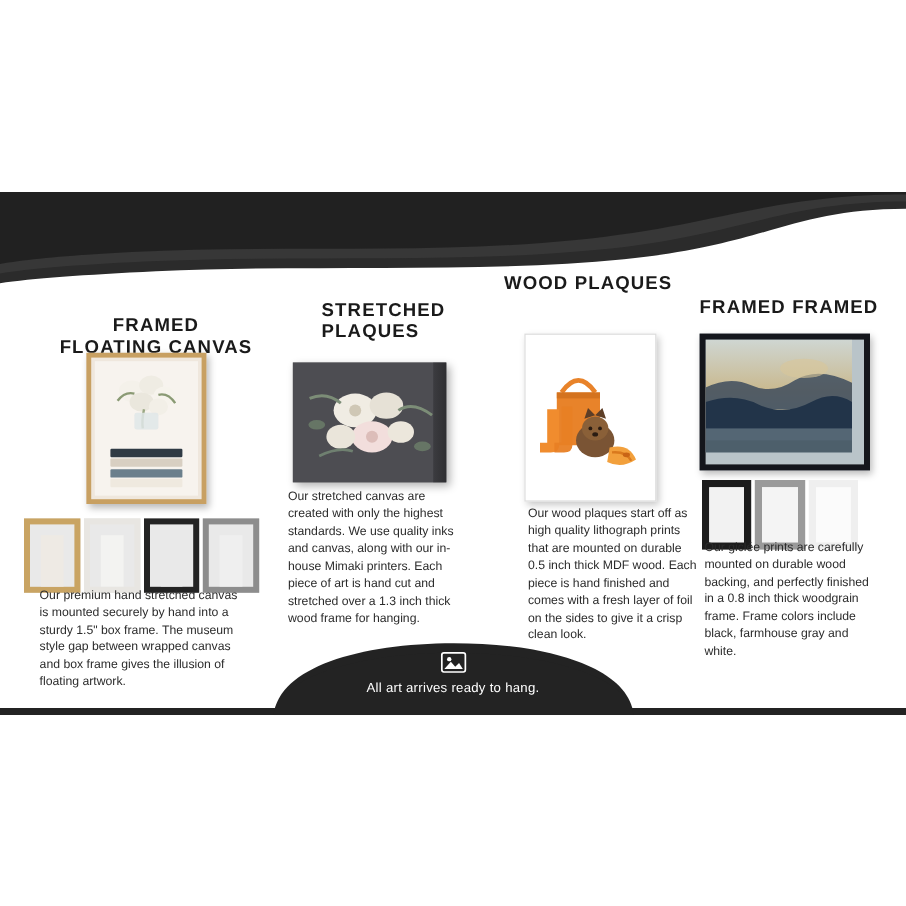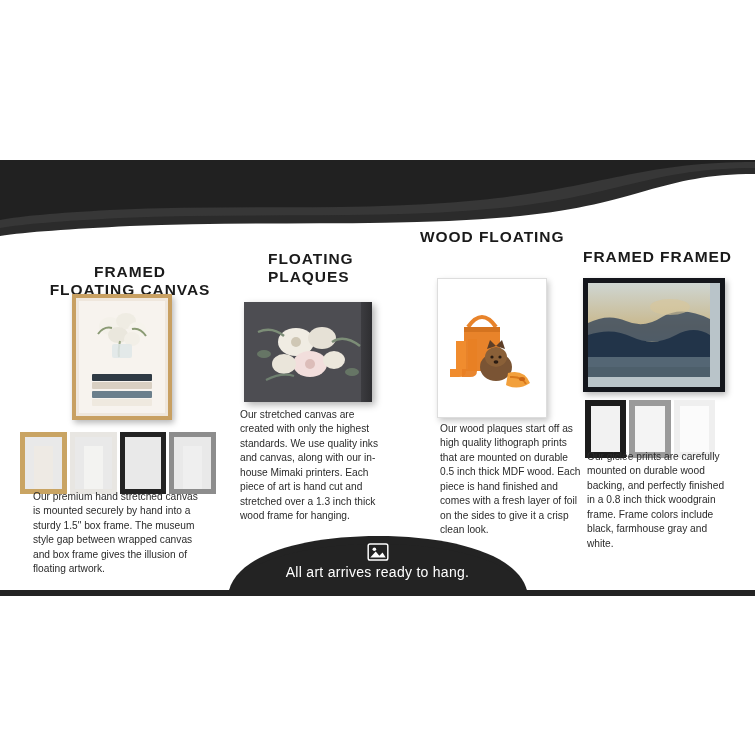--- a/index.html
+++ b/index.html
@@ -126,21 +126,21 @@
     width: 755px;
     height: 62px;
     overflow: hidden;
   }
   .banner-text {
     position: absolute;
     left: 0; right: 0;
     bottom: 16px;
     text-align: center;
     color: #ffffff;
-    font-size: 14px;
+    font-size: 11px;
     letter-spacing: 0.02em;
   }
   .banner-icon {
     position: absolute;
     left: 50%;
     transform: translateX(-50%);
     bottom: 34px;
     width: 22px; height: 20px;
   }
 </style>
@@ -196,21 +196,21 @@
         <div class="inner" style="background:#e9e9e9;"></div>
       </div>
       <div class="swatch" style="border:5px solid #8d8d8d;">
         <div class="inner" style="background:#efefef;"></div>
       </div>
     </div>
 
     <div class="copy" style="left:33px; top:330px; width:170px;">Our premium hand stretched canvas is mounted securely by hand into a sturdy 1.5" box frame. The museum style gap between wrapped canvas and box frame gives the illusion of floating artwork.</div>
 
     <div class="sec-title" style="left:268px; top:90px; width:160px;">
-      <span class="l1">FLOATING</span>
+      <span class="l1">STRETCHED</span>
       <span class="l2">PLAQUES</span>
     </div>
 
     <div class="prod" id="sc-art">
       <svg width="128" height="100" viewBox="0 0 128 100" xmlns="http://www.w3.org/2000/svg">
         <rect width="128" height="100" fill="#4d4d52"></rect>
         <ellipse cx="52" cy="40" rx="18" ry="14" fill="#f0ece3"></ellipse>
         <ellipse cx="78" cy="36" rx="14" ry="11" fill="#e6e1d6"></ellipse>
         <ellipse cx="66" cy="62" rx="17" ry="13" fill="#f2dedc"></ellipse>
         <ellipse cx="40" cy="62" rx="12" ry="10" fill="#eae5da"></ellipse>
@@ -222,21 +222,21 @@
         <path d="M22 78 q16 -8 28 -4" stroke="#6f8070" stroke-width="2.2" fill="none"></path>
         <ellipse cx="20" cy="52" rx="7" ry="4" fill="#6d7f6a" opacity="0.8"></ellipse>
         <ellipse cx="108" cy="70" rx="7" ry="4" fill="#6d7f6a" opacity="0.8"></ellipse>
       </svg>
       <div class="side"></div>
     </div>
 
     <div class="copy" style="left:240px; top:248px; width:148px;">Our stretched canvas are created with only the highest standards. We use quality inks and canvas, along with our in-house Mimaki printers. Each piece of art is hand cut and stretched over a 1.3 inch thick wood frame for hanging.</div>
 
     <div class="sec-title" style="left:420px; top:68px; width:180px;">
-      <span class="l1">WOOD FLOATING</span>
+      <span class="l1">WOOD PLAQUES</span>
     </div>
 
     <div class="prod" id="wp-art">
       <svg width="106" height="136" viewBox="0 0 106 136" xmlns="http://www.w3.org/2000/svg">
         <rect width="106" height="136" fill="#ffffff"></rect>
 
         <path d="M26 48 h36 v44 h-36 z" fill="#e8832a"></path>
         <path d="M30 48 q14 -20 28 0" stroke="#e8832a" stroke-width="4" fill="none"></path>
         <rect x="26" y="48" width="36" height="5" fill="#d4731f"></rect>
 

